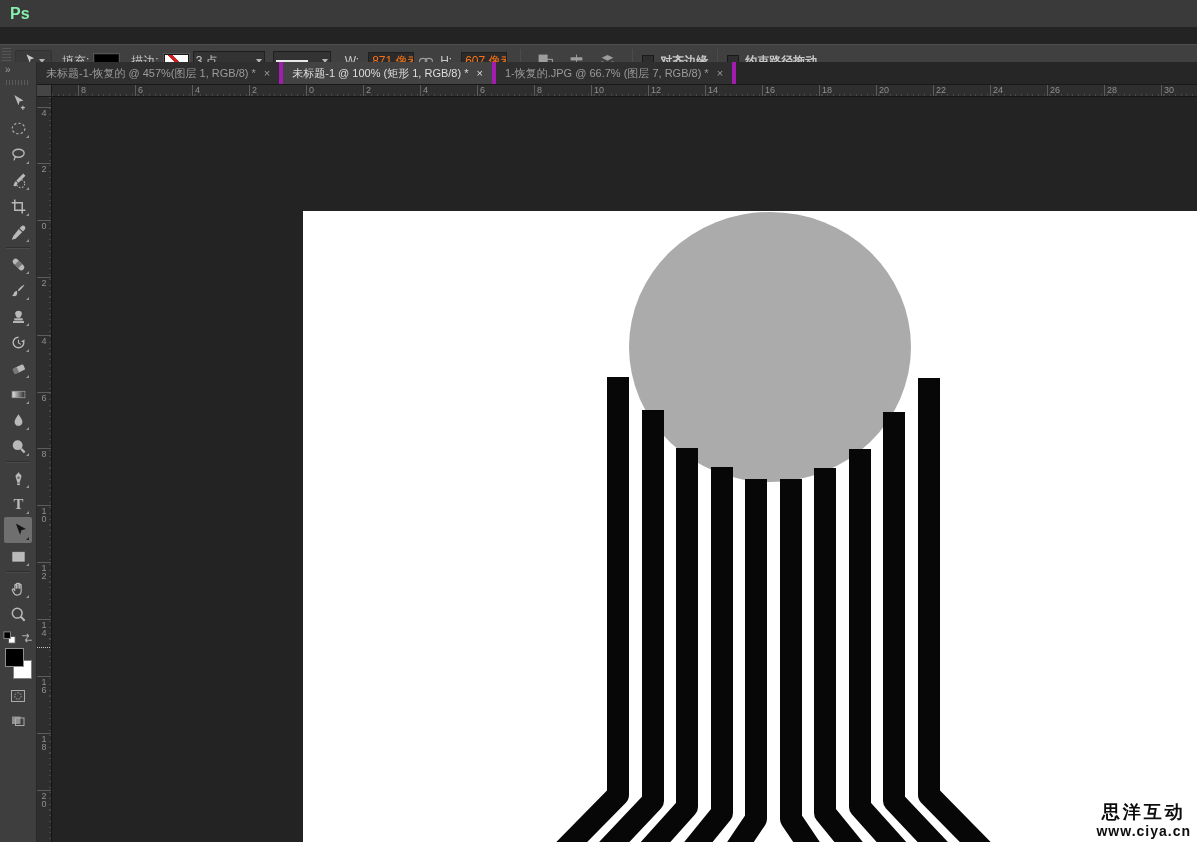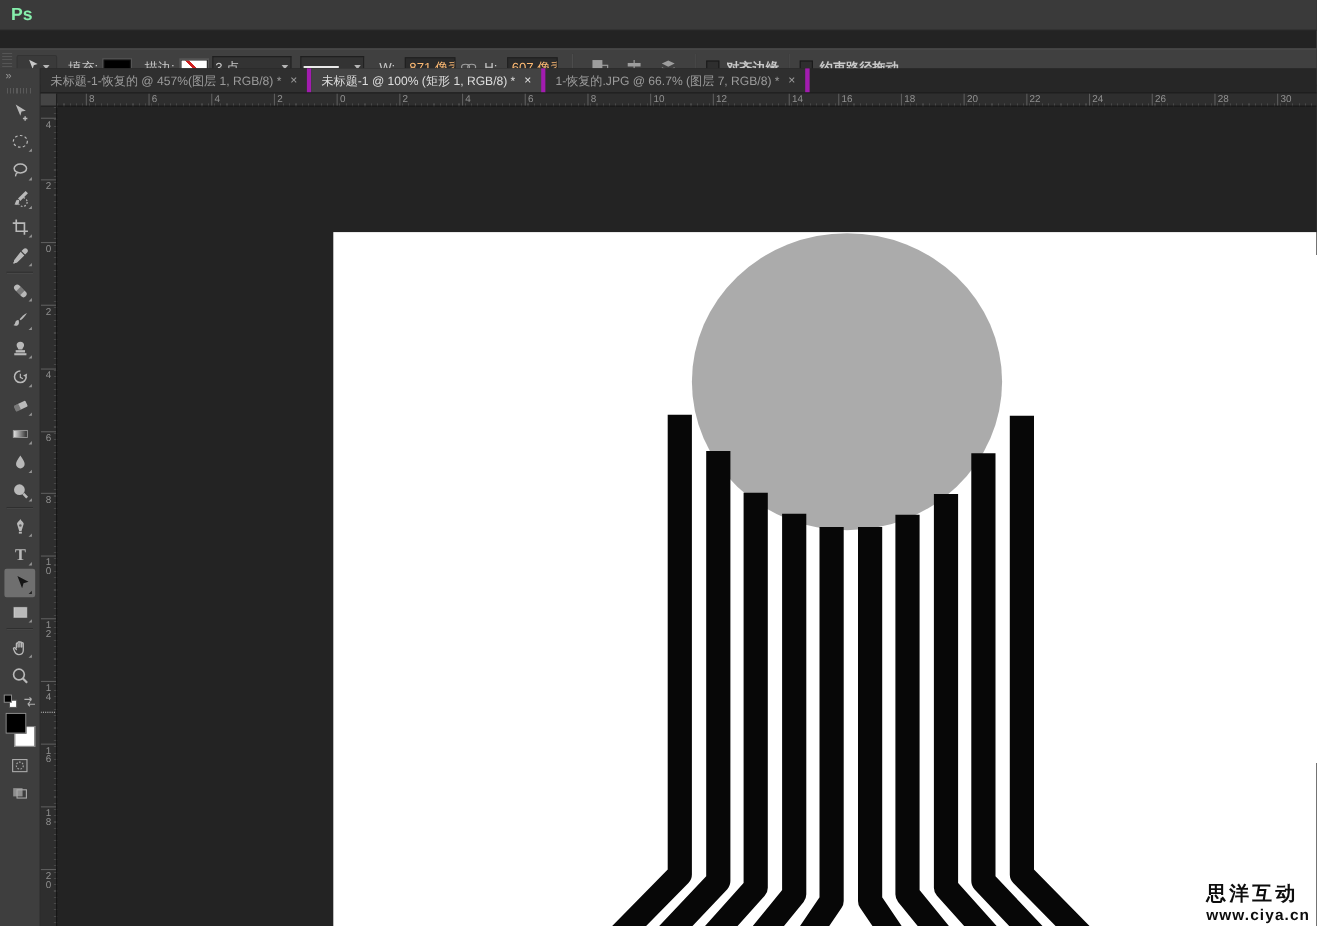--- a/index.html
+++ b/index.html
@@ -28,21 +28,21 @@
   .swatch-black { background:#000; }
   .swatch-none { background:#fff;
     background-image:linear-gradient(45deg,transparent 44%,#cf2020 44%,#cf2020 56%,transparent 56%); }
   .swatch::after { content:""; position:absolute; right:0; bottom:0;
     border-top:4px solid transparent; border-right:4px solid #c2c2c2; }
   .dropbox { height:21px; background:#333; border:1px solid #222; border-top-color:#1d1d1d;
     display:flex; align-items:center; justify-content:space-between; padding:0 2px; margin:0 4px; }
   .stroke-width-box { width:72px; }
   .line-style-box { width:58px; }
   .line-sample { width:32px; height:2px; background:#e9e9e9; }
-  .field { width:46px; height:19px; background:#2b2b2b; border:1px solid #202020; color:#fdba74;
+  .field { width:46px; height:19px; background:#2b2b2b; border:1px solid #202020; color:#f97316;
     line-height:17px; padding:0 3px; overflow:hidden; white-space:nowrap; margin:0 4px; }
   .vsep { width:1px; align-self:stretch; margin:4px 9px; background:#2c2c2c;
     border-right:1px solid #4c4c4c; }
   .iconbtn { width:27px; height:25px; position:relative; display:flex; align-items:center;
     justify-content:center; color:#9d9d9d; margin:0 2px; }
   .iconbtn::after { content:""; position:absolute; right:2px; bottom:3px;
     border-top:3px solid transparent; border-right:3px solid #8a8a8a; }
   .checkbox { width:12px; height:12px; background:#2e2e2e; border:1px solid #191919;
     box-shadow:0 1px 0 rgba(255,255,255,.07); margin-right:6px; flex:none; }
   .chk-group { display:flex; align-items:center; white-space:nowrap;font-weight:bold; }
@@ -91,21 +91,21 @@
     background-image:repeating-linear-gradient(180deg,#484848 0 1px,transparent 1px 5.7px);
     background-size:3px 100%; background-repeat:no-repeat; background-position:12px 0;
     border-right:1px solid #151515; overflow:hidden; z-index:3; }
   .vlabel { position:absolute; left:0; width:14px; border-top:1px solid #5c5c5c; padding-top:1px;
     font-size:9px; line-height:8px; color:#909090; text-align:center; white-space:pre; }
   .vruler-indicator { position:absolute; left:0; top:550px; width:15px; border-top:1px dotted #c6c6c6; }
 
   .viewport { position:absolute; left:52px; top:97px; right:0; bottom:0; background:#232323; overflow:hidden; }
   .canvas { position:absolute; left:251px; top:114px; width:894px; height:631px; background:#fff; }
   .canvas svg { position:absolute; left:0; top:0; }
-  .watermark { position:absolute; right:6px; bottom:3px; color:#0d0d0d;
+  .watermark { position:absolute; right:6px; bottom:3px; text-align:center; color:#0d0d0d;
     font-weight:bold; line-height:1.15; z-index:5;
     text-shadow:-1px -1px 0 #fff,1px -1px 0 #fff,-1px 1px 0 #fff,1px 1px 0 #fff,
       -1px 0 0 #fff,1px 0 0 #fff,0 1px 0 #fff,0 -1px 0 #fff; }
   .wm1 { font-size:18px; letter-spacing:3px; }
   .wm2 { font-size:14px; letter-spacing:1px; }
 </style>
 </head>
 <body>
 
 <div class="menubar">
@@ -363,21 +363,21 @@
     <span class="hlabel" style="left: 83px;">6</span>
     <span class="hlabel" style="left: 140px;">4</span>
     <span class="hlabel" style="left: 197px;">2</span>
     <span class="hlabel" style="left: 254px;">0</span>
     <span class="hlabel" style="left: 311px;">2</span>
     <span class="hlabel" style="left: 368px;">4</span>
     <span class="hlabel" style="left: 425px;">6</span>
     <span class="hlabel" style="left: 482px;">8</span>
     <span class="hlabel" style="left: 539px;">10</span>
     <span class="hlabel" style="left: 596px;">12</span>
-    <span class="hlabel" style="left: 653px; margin-left: 12px;">14</span>
+    <span class="hlabel" style="left: 653px;">14</span>
     <span class="hlabel" style="left: 710px;">16</span>
     <span class="hlabel" style="left: 767px;">18</span>
     <span class="hlabel" style="left: 824px;">20</span>
     <span class="hlabel" style="left: 881px;">22</span>
     <span class="hlabel" style="left: 938px;">24</span>
     <span class="hlabel" style="left: 995px;">26</span>
     <span class="hlabel" style="left: 1052px;">28</span>
     <span class="hlabel" style="left: 1109px;">30</span>
   </div>
 <div class="vruler" id="vruler">

